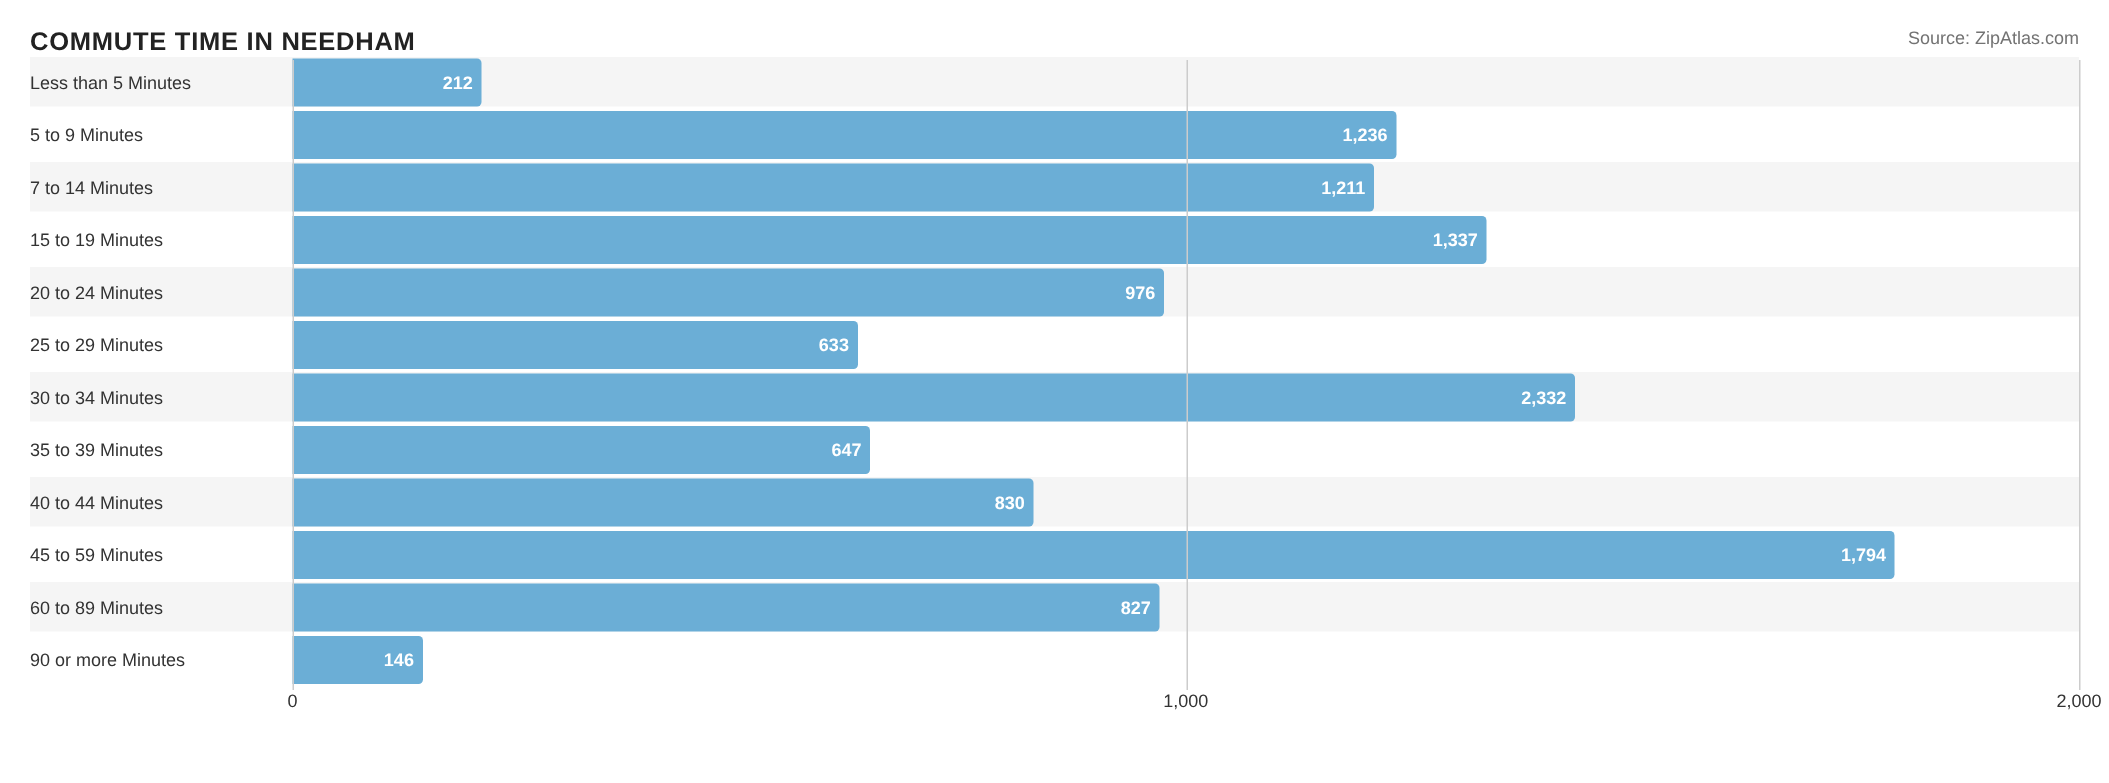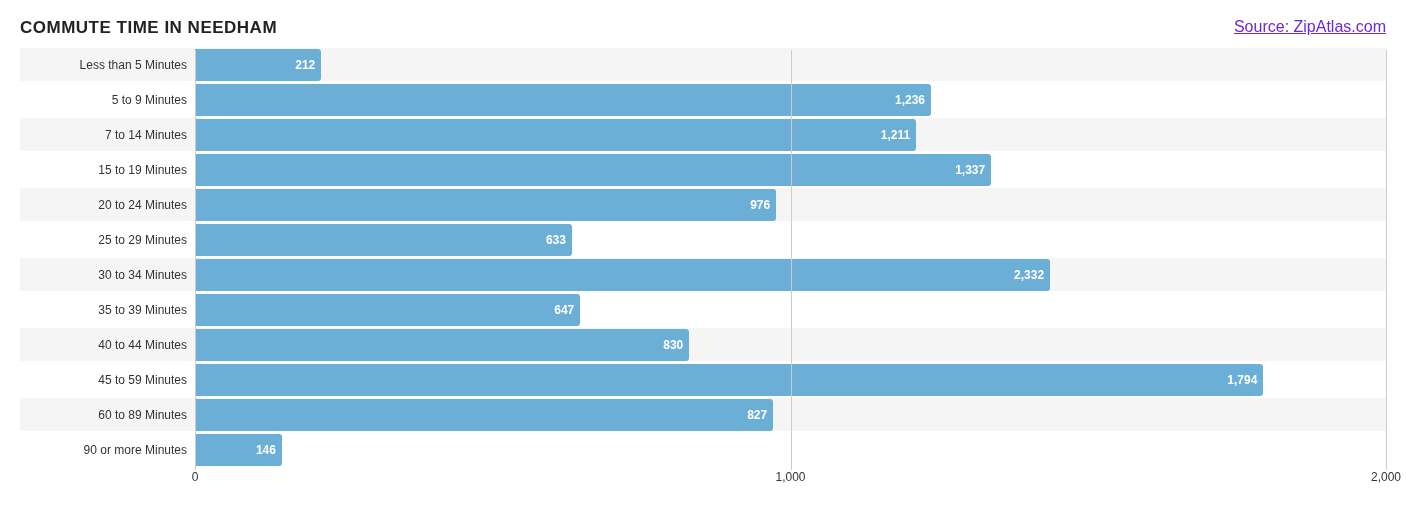--- a/index.html
+++ b/index.html
@@ -13,33 +13,31 @@
     .chart-container {
       width: 1406px;
       height: 522px;
       padding: 18px 20px 40px 20px;
       position: relative;
     }
     .chart-header {
       display: flex;
       justify-content: space-between;
       align-items: flex-start;
-      margin-bottom: 10px;
     }
     .chart-title {
       font-size: 17px;
       font-weight: bold;
       color: #222;
       letter-spacing: 0.5px;
       text-transform: uppercase;
     }
     .chart-source {
-      font-size: 16px;
-      color: #6d28d9;
-      text-decoration: underline;
+      font-size: 12px;
+      color: #737373;
     }
     .bars-area {
       position: relative;
       width: 100%;
     }
     .bar-row {
       display: flex;
       align-items: center;
       height: 33px;
       margin-bottom: 2px;
@@ -48,21 +46,21 @@
     .bar-row:nth-child(odd) {
       background: #f5f5f5;
     }
     .bar-row:nth-child(even) {
       background: #fff;
     }
     .bar-label {
       width: 175px;
       font-size: 12px;
       color: #333;
-      text-align: right;
+      text-align: left;
       padding-right: 8px;
       flex-shrink: 0;
       white-space: nowrap;
     }
     .bar-track {
       flex: 1;
       height: 100%;
       position: relative;
       display: flex;
       align-items: center;

